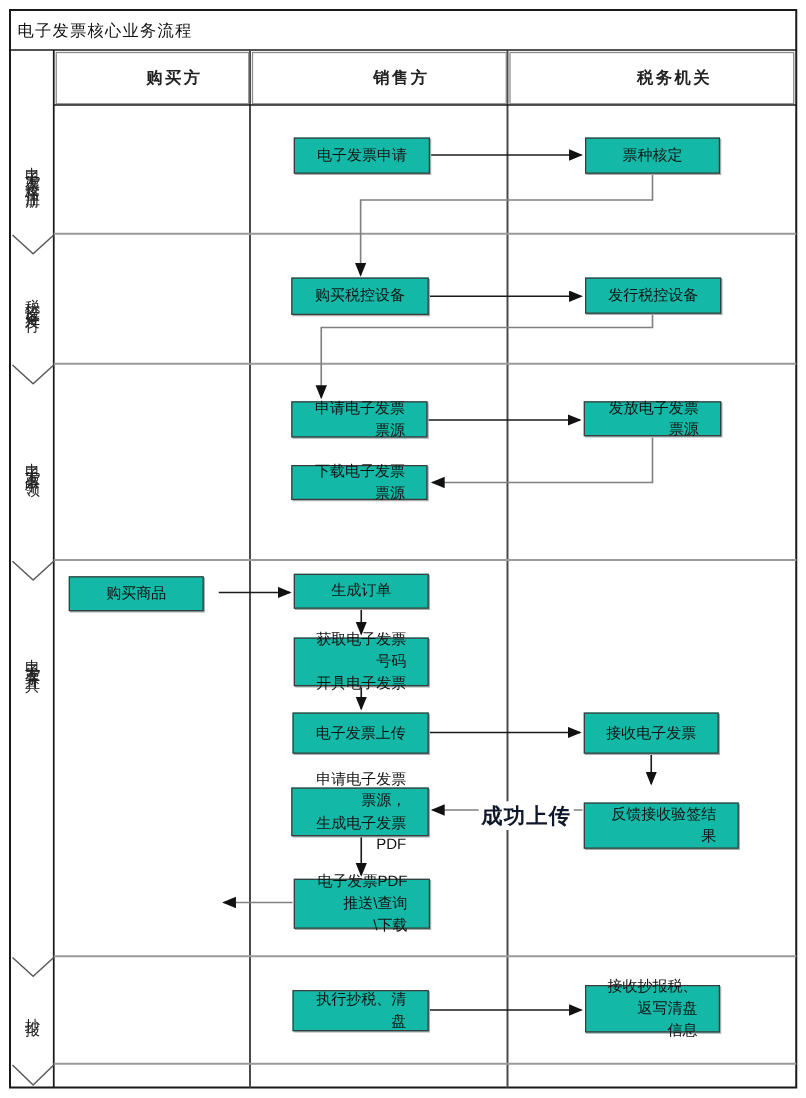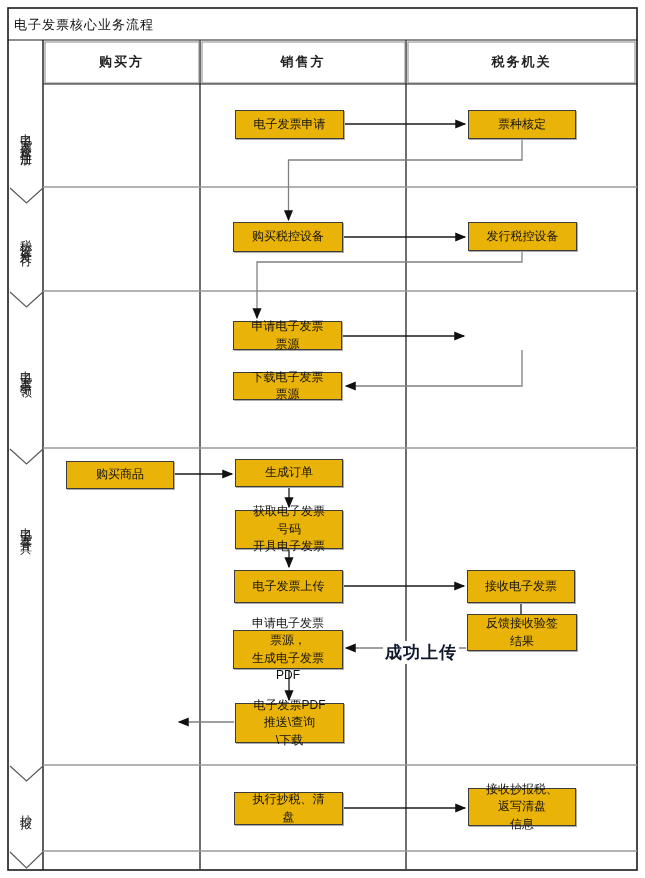--- a/index.html
+++ b/index.html
@@ -9,35 +9,35 @@
     color:#1a1a1a; overflow:hidden;border-radius:20px;
   }
   svg.layer { position:absolute; left:0; top:0; z-index:1; }
   .title {
     position:absolute; left:14px; top:16px; font-size:13px; color:#111;
     letter-spacing:1px; z-index:3;
   }
   .lane-header {
     position:absolute; top:40px; height:44px; display:flex; align-items:center;
     justify-content:center; font-size:13px; font-weight:600; color:#222;
-    letter-spacing:2px; z-index:3;
+    letter-spacing:2px; z-index:3;margin-left:18px;
   }
   .phase-label {
     position:absolute; left:9px; width:34px; display:flex; align-items:center;
     justify-content:center; z-index:3;
   }
   .phase-label.top-align { align-items:flex-start; padding-top:70px; }
   .phase-label span {
     writing-mode:vertical-rl; text-orientation:upright; font-size:12px;
     letter-spacing:3px; color:#222; line-height:1;
   }
   .box {
-    position:absolute; background:#eab308; border:1px solid #3c3c3c;
+    position:absolute; background:#14b8a6; border:1px solid #3c3c3c;
     box-shadow:1px 1px 0 #ababab; display:flex; align-items:center;
-    justify-content:center; text-align:center; font-size:12px; color:#111;
+    justify-content:center; text-align:right; font-size:12px; color:#111;
     white-space:pre-line; line-height:1.45; z-index:2; padding:1px 17px;
   }
   .edge-label {
     position:absolute; background:#ffffff; font-size:17px; color:#0f172a;
     padding:0 2px; z-index:2; letter-spacing:1px;font-weight:bold;
   }
 </style>
 </head>
 <body>
 
@@ -121,31 +121,32 @@
       <span>抄报</span>
     </div>
 
   <div class="box" style="left:235px;top:110px;width:109px;height:29px">电子发票申请</div>
   <div class="box" style="left:468px;top:110px;width:108px;height:29px">票种核定</div>
 
   <div class="box" style="left:233px;top:222px;width:110px;height:30px">购买税控设备</div>
   <div class="box" style="left:468px;top:222px;width:109px;height:29px">发行税控设备</div>
 
   <div class="box" style="left:233px;top:321px;width:109px;height:29px">申请电子发票票源</div>
+  <div class="box" style="left:467px;top:321px;width:110px;height:28px">发放电子发票票源</div>
   <div class="box" style="left:233px;top:372px;width:109px;height:28px">下载电子发票票源</div>
 
-  <div class="box" style="left:66px;top:461px;width:108px;height:28px">购买商品</div>
+  <div class="box" style="left:55px;top:461px;width:108px;height:28px">购买商品</div>
   <div class="box" style="left:235px;top:459px;width:108px;height:28px">生成订单</div>
   <div class="box" style="left:235px;top:510px;width:108px;height:39px">获取电子发票号码
 开具电子发票</div>
   <div class="box" style="left:234px;top:570px;width:109px;height:33px">电子发票上传</div>
   <div class="box" style="left:467px;top:570px;width:108px;height:33px">接收电子发票</div>
   <div class="box" style="left:233px;top:630px;width:110px;height:39px">申请电子发票票源，
 生成电子发票PDF</div>
-  <div class="box" style="left:467px;top:614px;width:110px;height:37px">反馈接收验签结果</div>
+  <div class="box" style="left:467px;top:642px;width:124px;height:37px">反馈接收验签结果</div>
   <div class="box" style="left:235px;top:703px;width:109px;height:40px">电子发票PDF推送\查询
 \下载</div>
 
   <div class="box" style="left:234px;top:792px;width:109px;height:33px">执行抄税、清盘</div>
   <div class="box" style="left:468px;top:788px;width:108px;height:38px">接收抄报税、返写清盘
 信息</div>
 
   <div class="edge-label" style="left:383px;top:641px">成功上传</div>
 
 </div>

